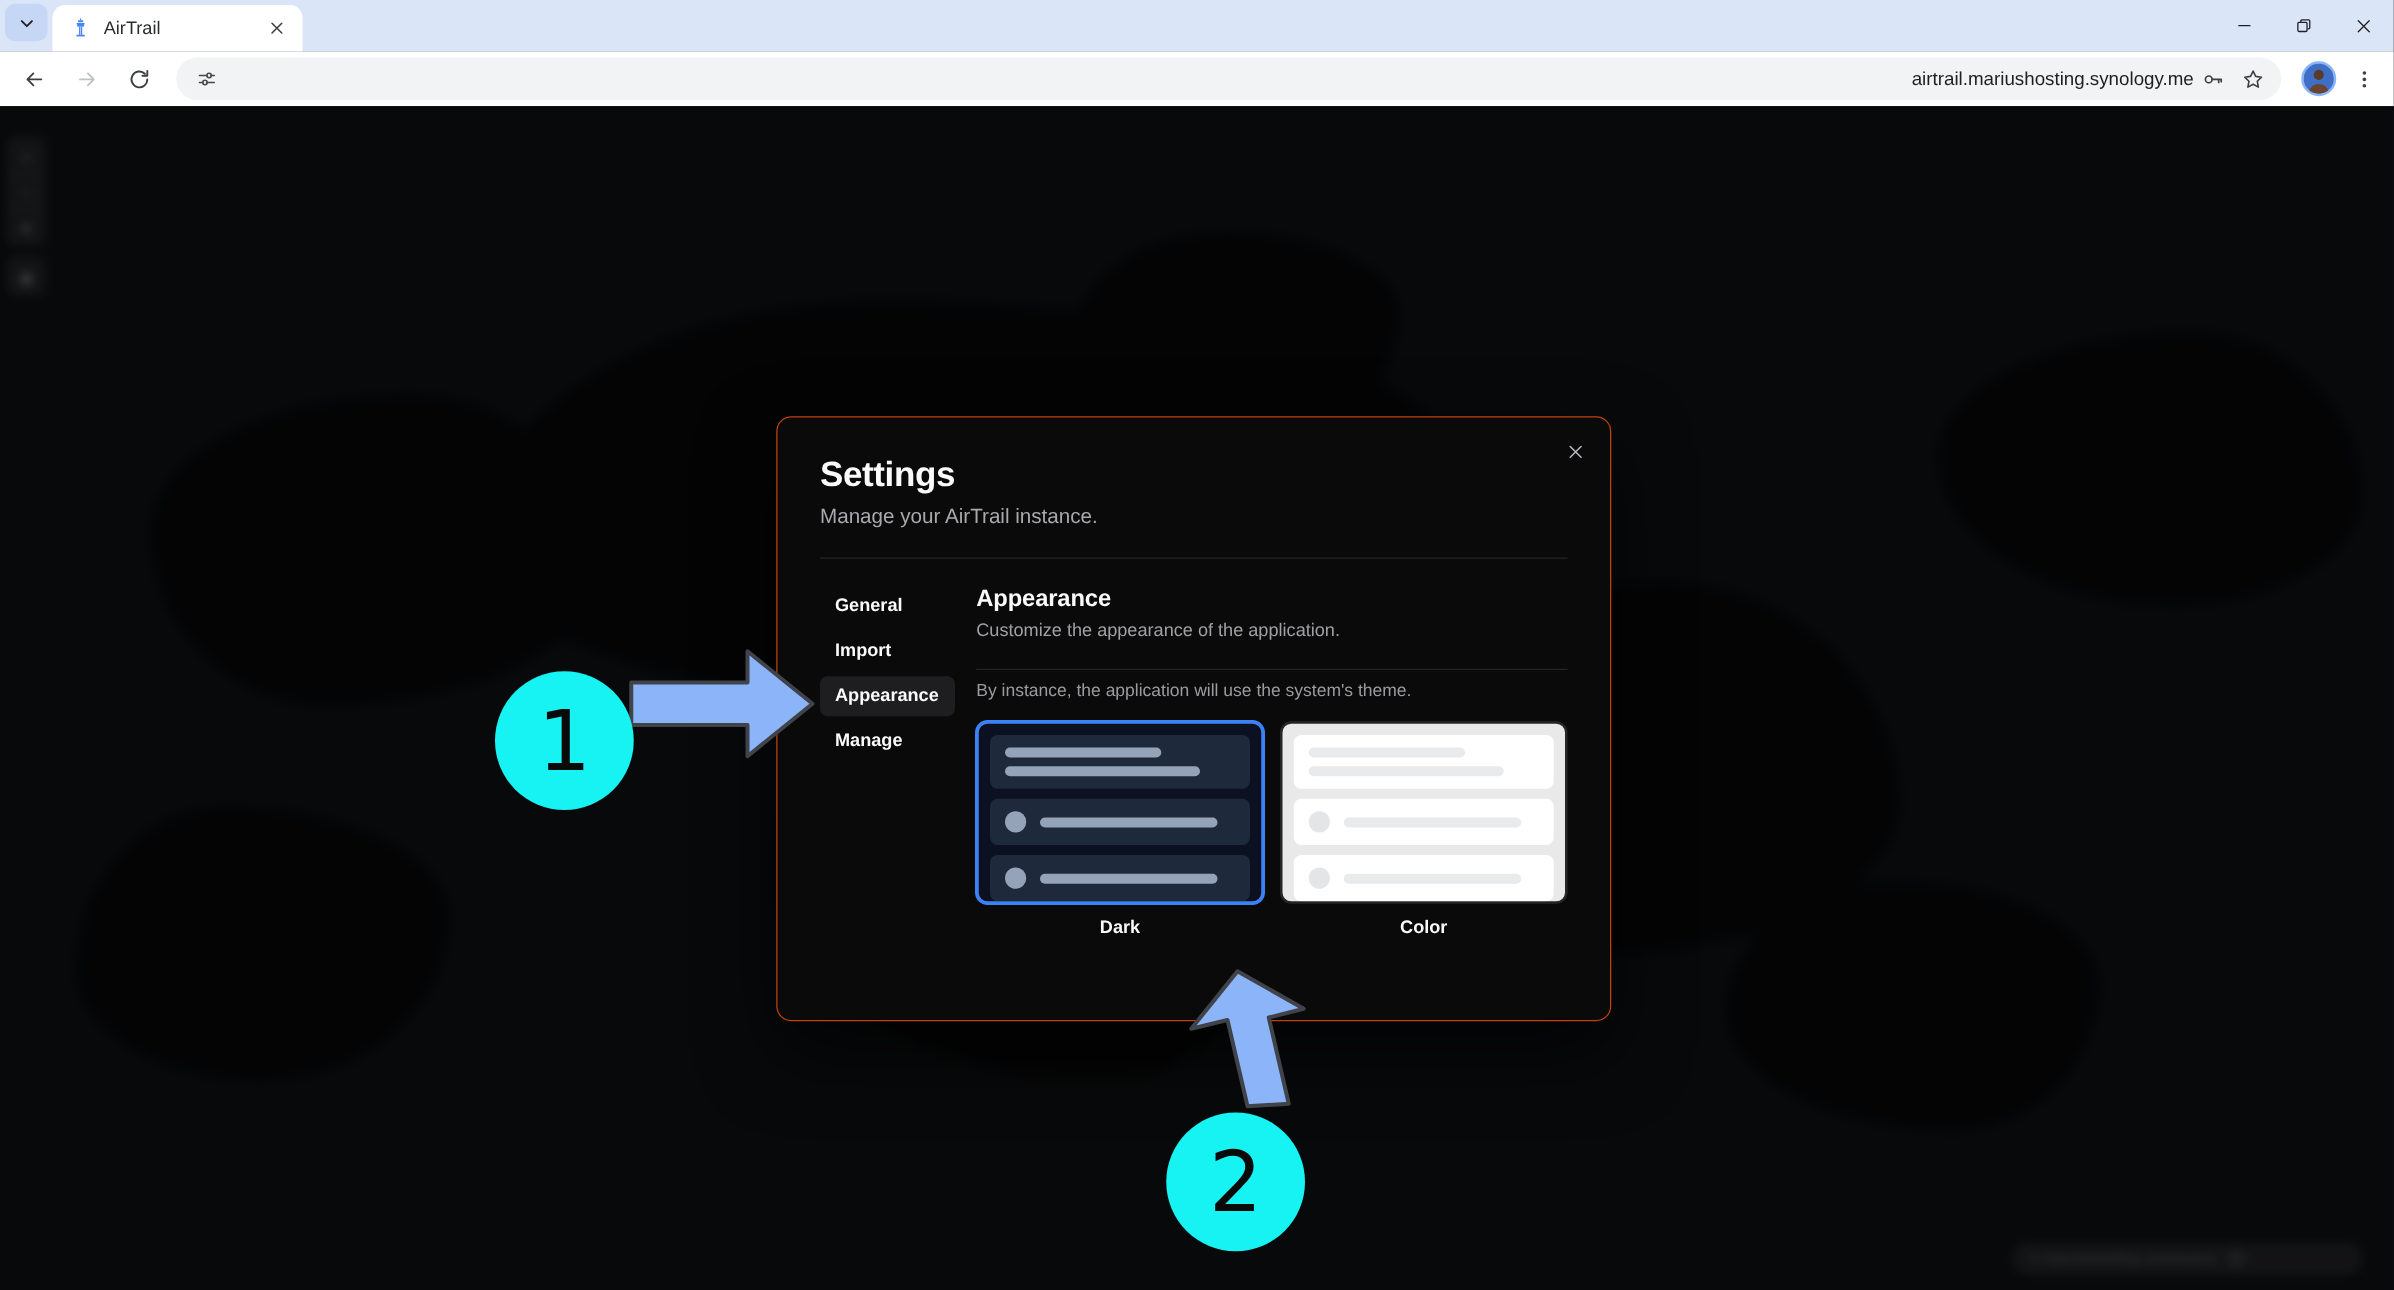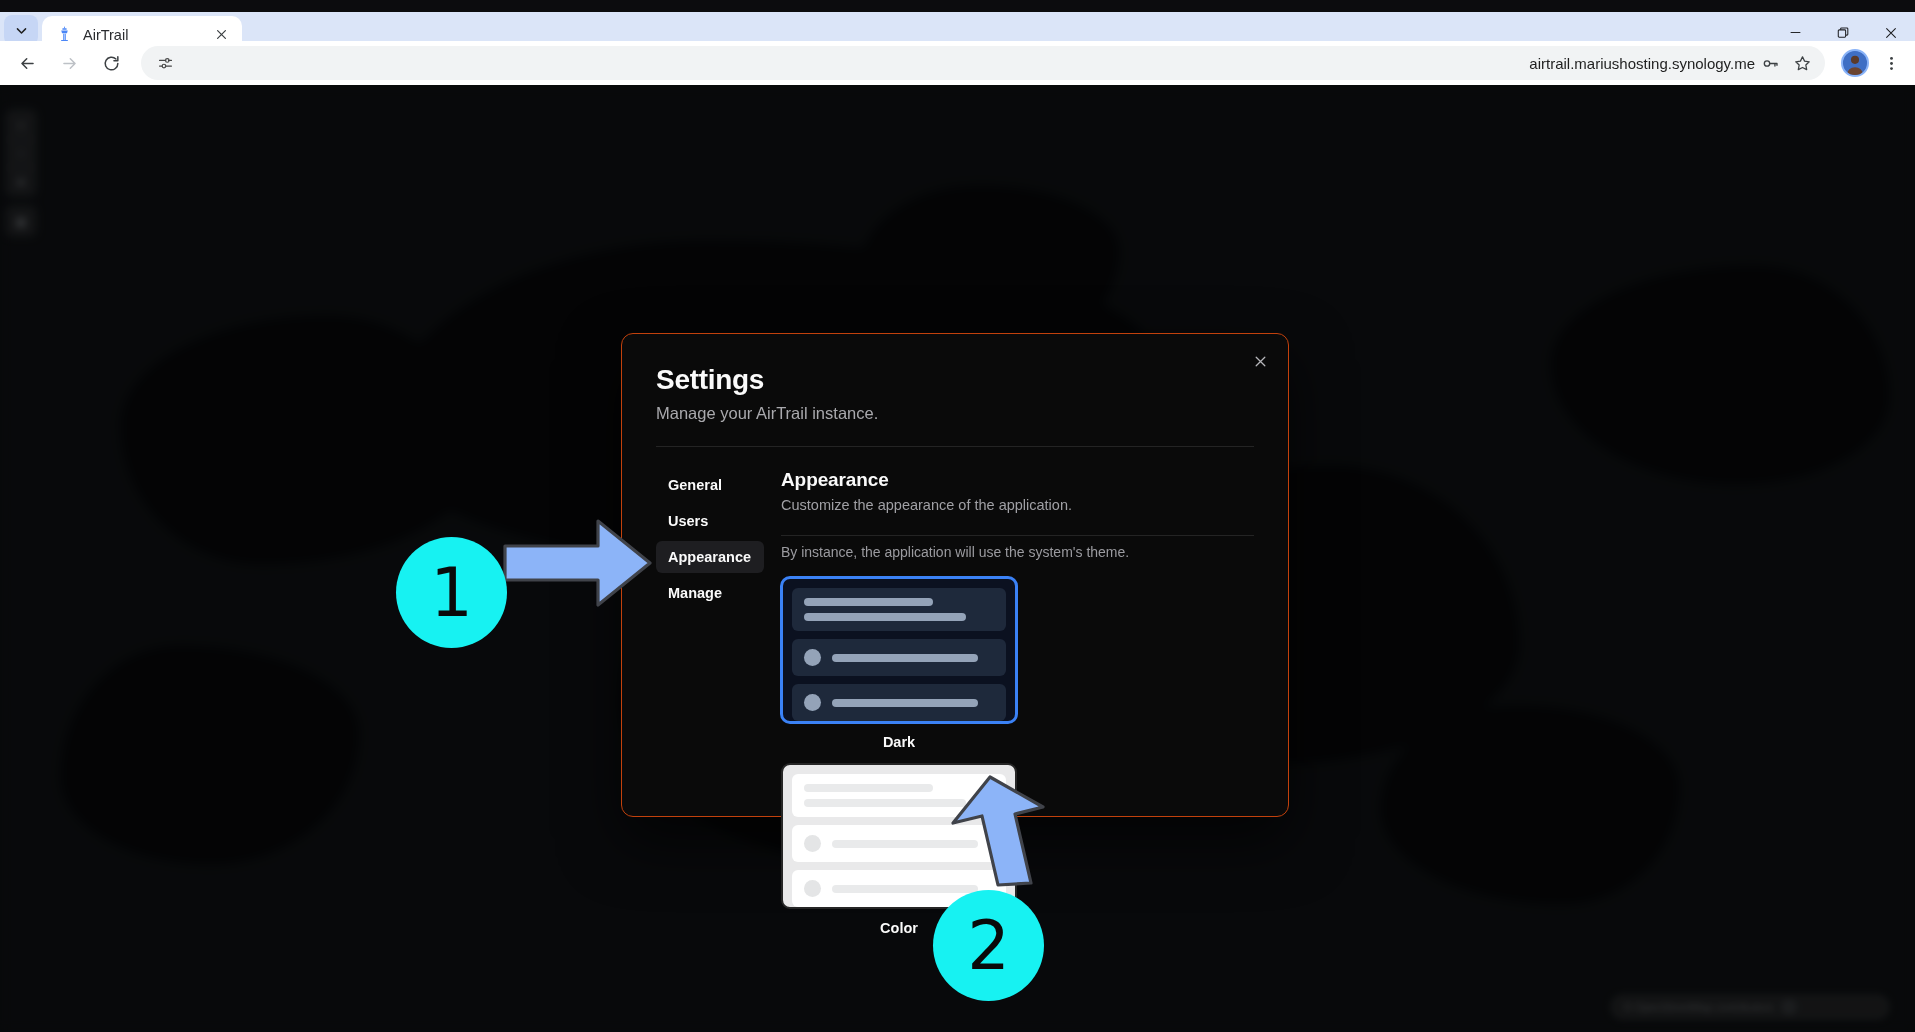--- a/index.html
+++ b/index.html
@@ -7,21 +7,21 @@
     width: 1915px; height: 1032px;
     overflow: hidden;
     font-family: "Liberation Sans", sans-serif;
     background: #0c0c0e;
   }
 
   
   .browser { position: absolute; inset: 0; }
 
   .tabstrip {
-    position: absolute; left: 0; top: 12px; width: 1915px; height: 41px;
+    position: absolute; left: 0; top: 0; width: 1915px; height: 41px;
     background: #dbe5f8;
     display: flex; align-items: flex-end;
   }
   .tabstrip-left {
     width: 42px; height: 41px;
     display: flex; align-items: center; justify-content: center;
   }
   .tablist-btn {
     width: 34px; height: 30px; border-radius: 8px;
     background: #c6d6f5;
@@ -185,21 +185,21 @@
   .nav-item.active { background: #1e1e21; }
 
   .dlg-panel { flex: 1; min-width: 0; }
   .panel-title { font-size: 19px; font-weight: 700; color: #fafafa; letter-spacing: -0.1px; }
   .panel-sub { font-size: 14.5px; color: #a0a0a5; margin-top: 6px; }
   .panel-divider { height: 1px; background: #242424; margin: 22px 0 0 0; }
 
   .section-title { font-size: 15px; font-weight: 700; color: #fafafa; margin-top: 22px; }
   .section-sub { font-size: 14px; color: #9b9ba0; margin-top: 8px; }
 
-  .theme-row { display: flex; gap: 13px; margin-top: 17px; flex-direction: column; }
+  .theme-row { display: flex; gap: 13px; margin-top: 17px; }
   .theme-opt { width: 236px; }
   .theme-card {
     height: 146px; border-radius: 9px;
     border: 2px solid #262626;
     padding: 9px;
     overflow: hidden;
   }
   .theme-card.selected {
     border-color: #3b82f6;
     box-shadow: 0 0 0 1px #3b82f6;
@@ -390,21 +390,21 @@
 
     <div class="dlg-head">
       <div class="dlg-title">Settings</div>
       <div class="dlg-sub">Manage your AirTrail instance.</div>
     </div>
     <div class="dlg-divider"></div>
 
     <div class="dlg-body">
       <nav class="dlg-nav">
         <div class="nav-item">General</div>
-        <div class="nav-item">Users</div>
+        <div class="nav-item">Import</div>
         <div class="nav-item active">Appearance</div>
         <div class="nav-item">Manage</div>
       </nav>
 
       <section class="dlg-panel">
         <div class="panel-title">Appearance</div>
         <div class="panel-sub">Customize the appearance of the application.</div>
         <div class="panel-divider"></div>
 
         <div class="section-sub">By instance, the application will use the system's theme.</div>

